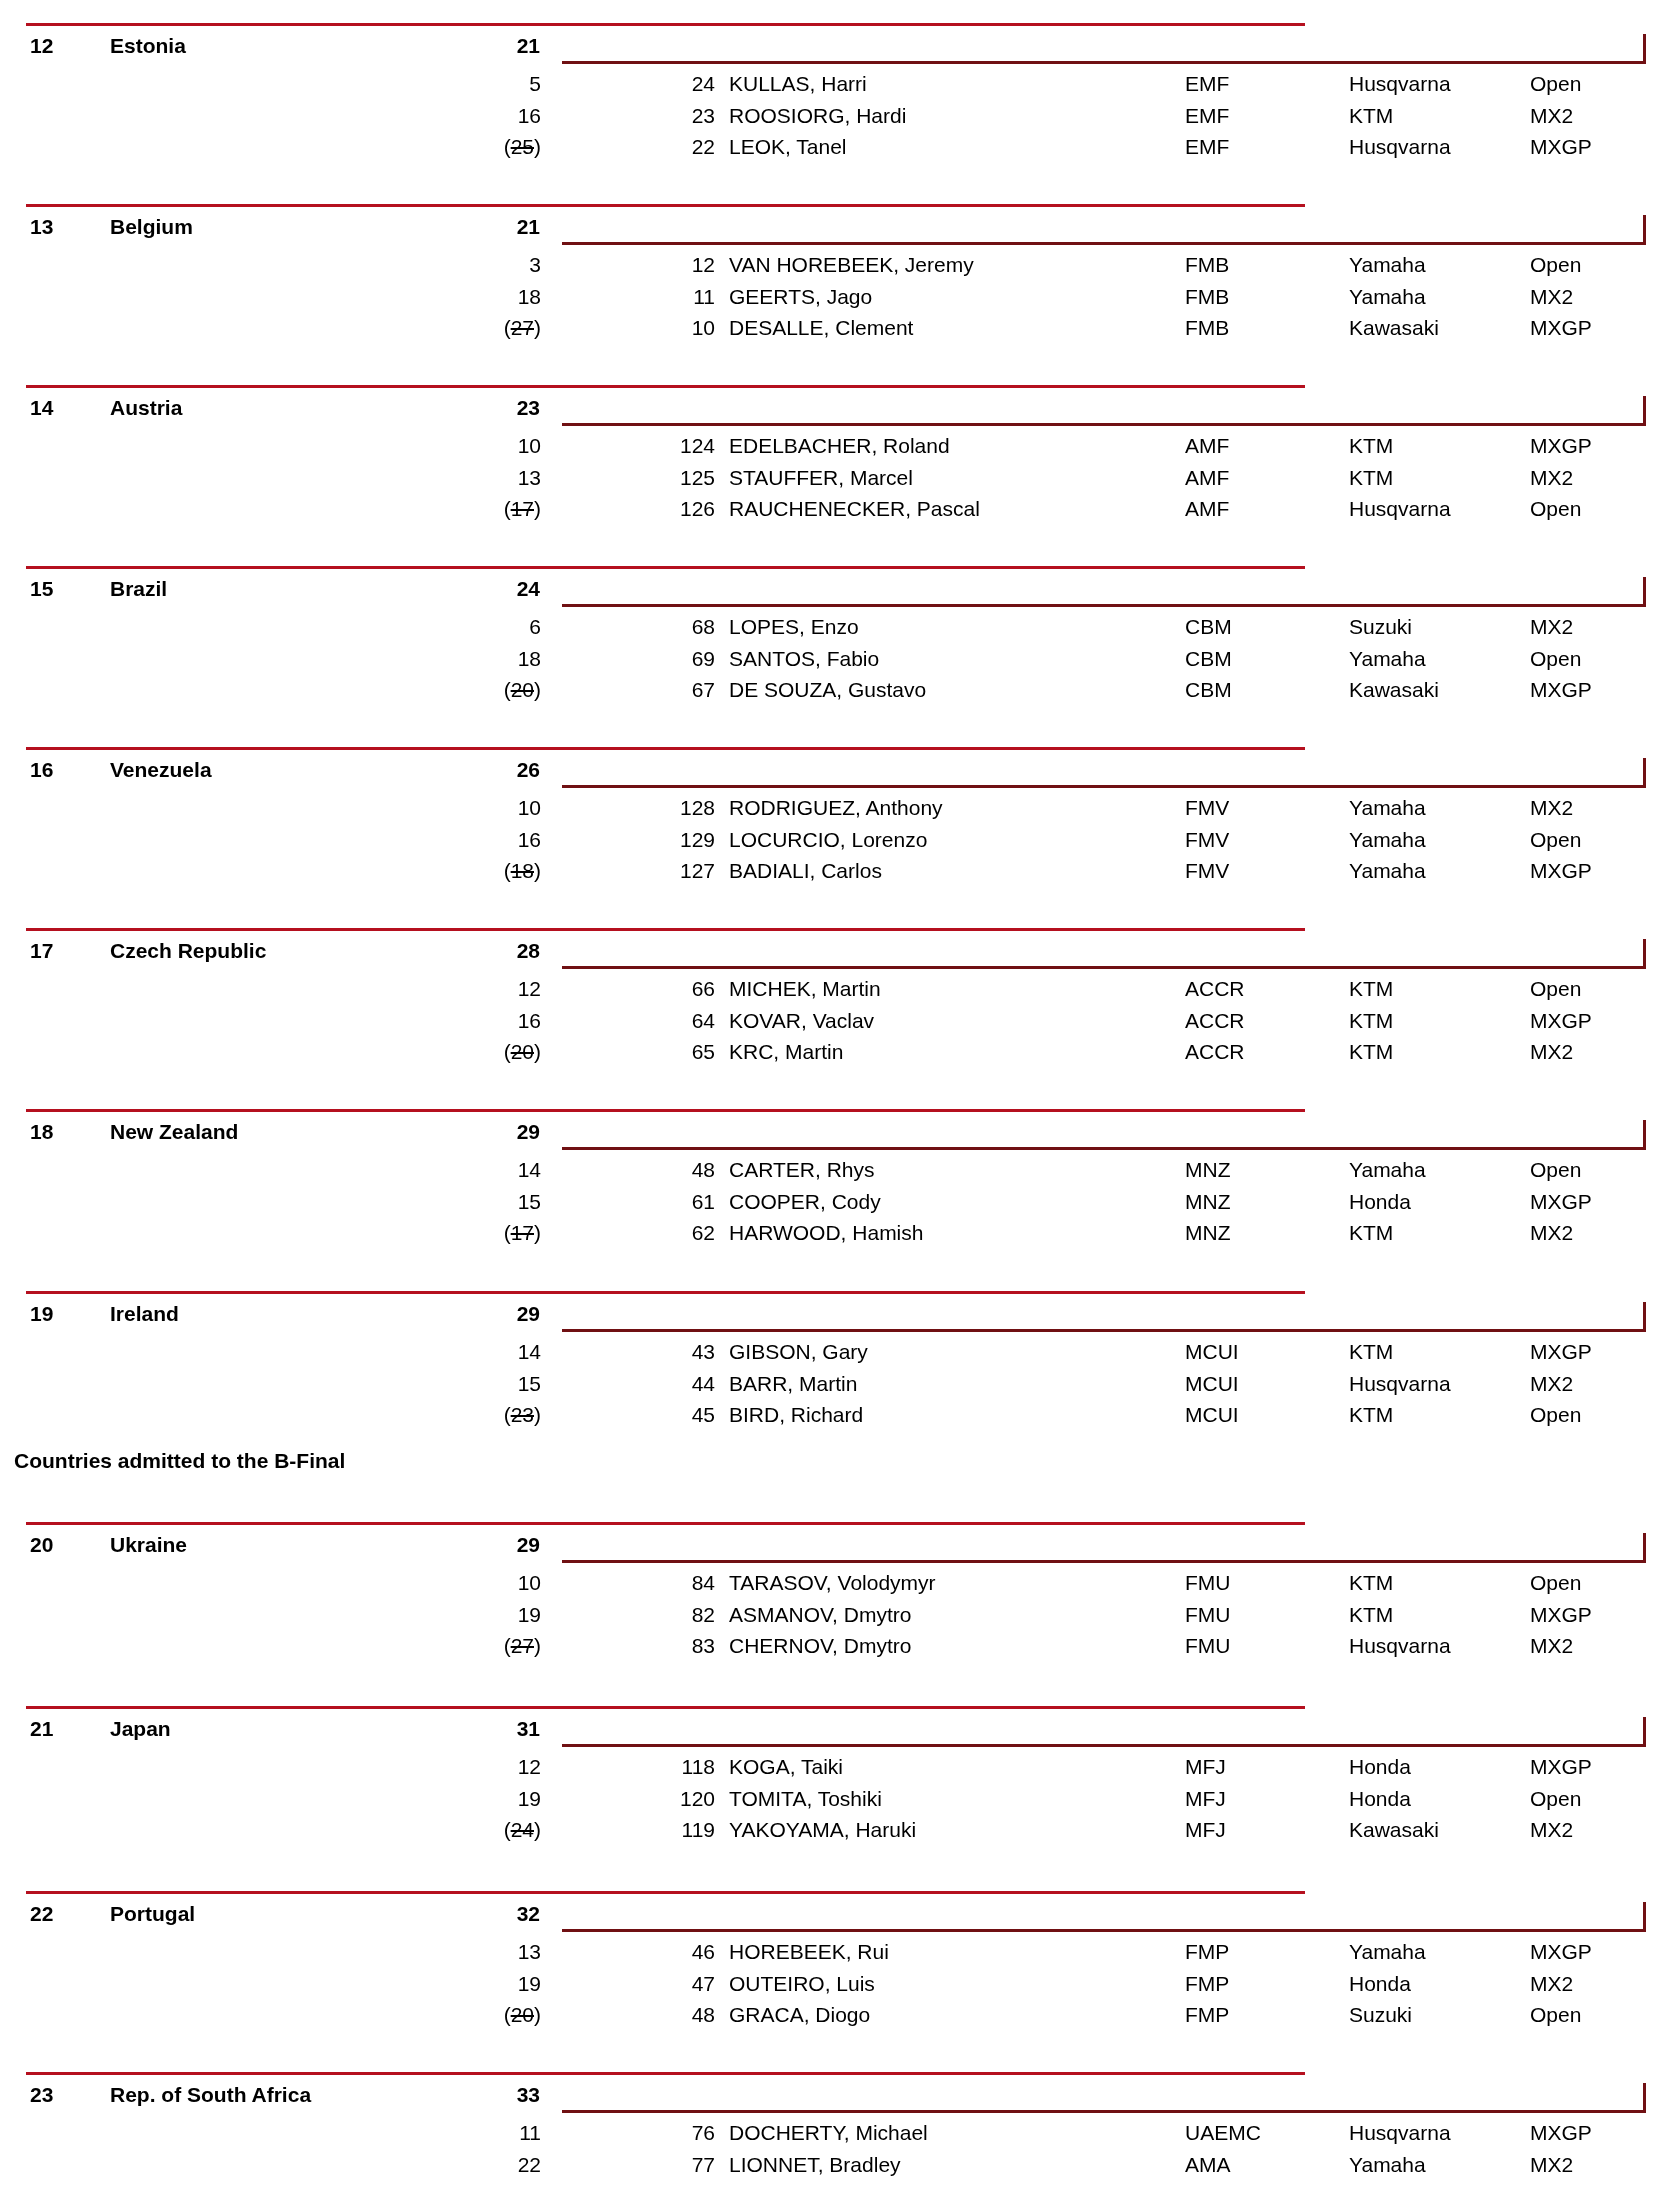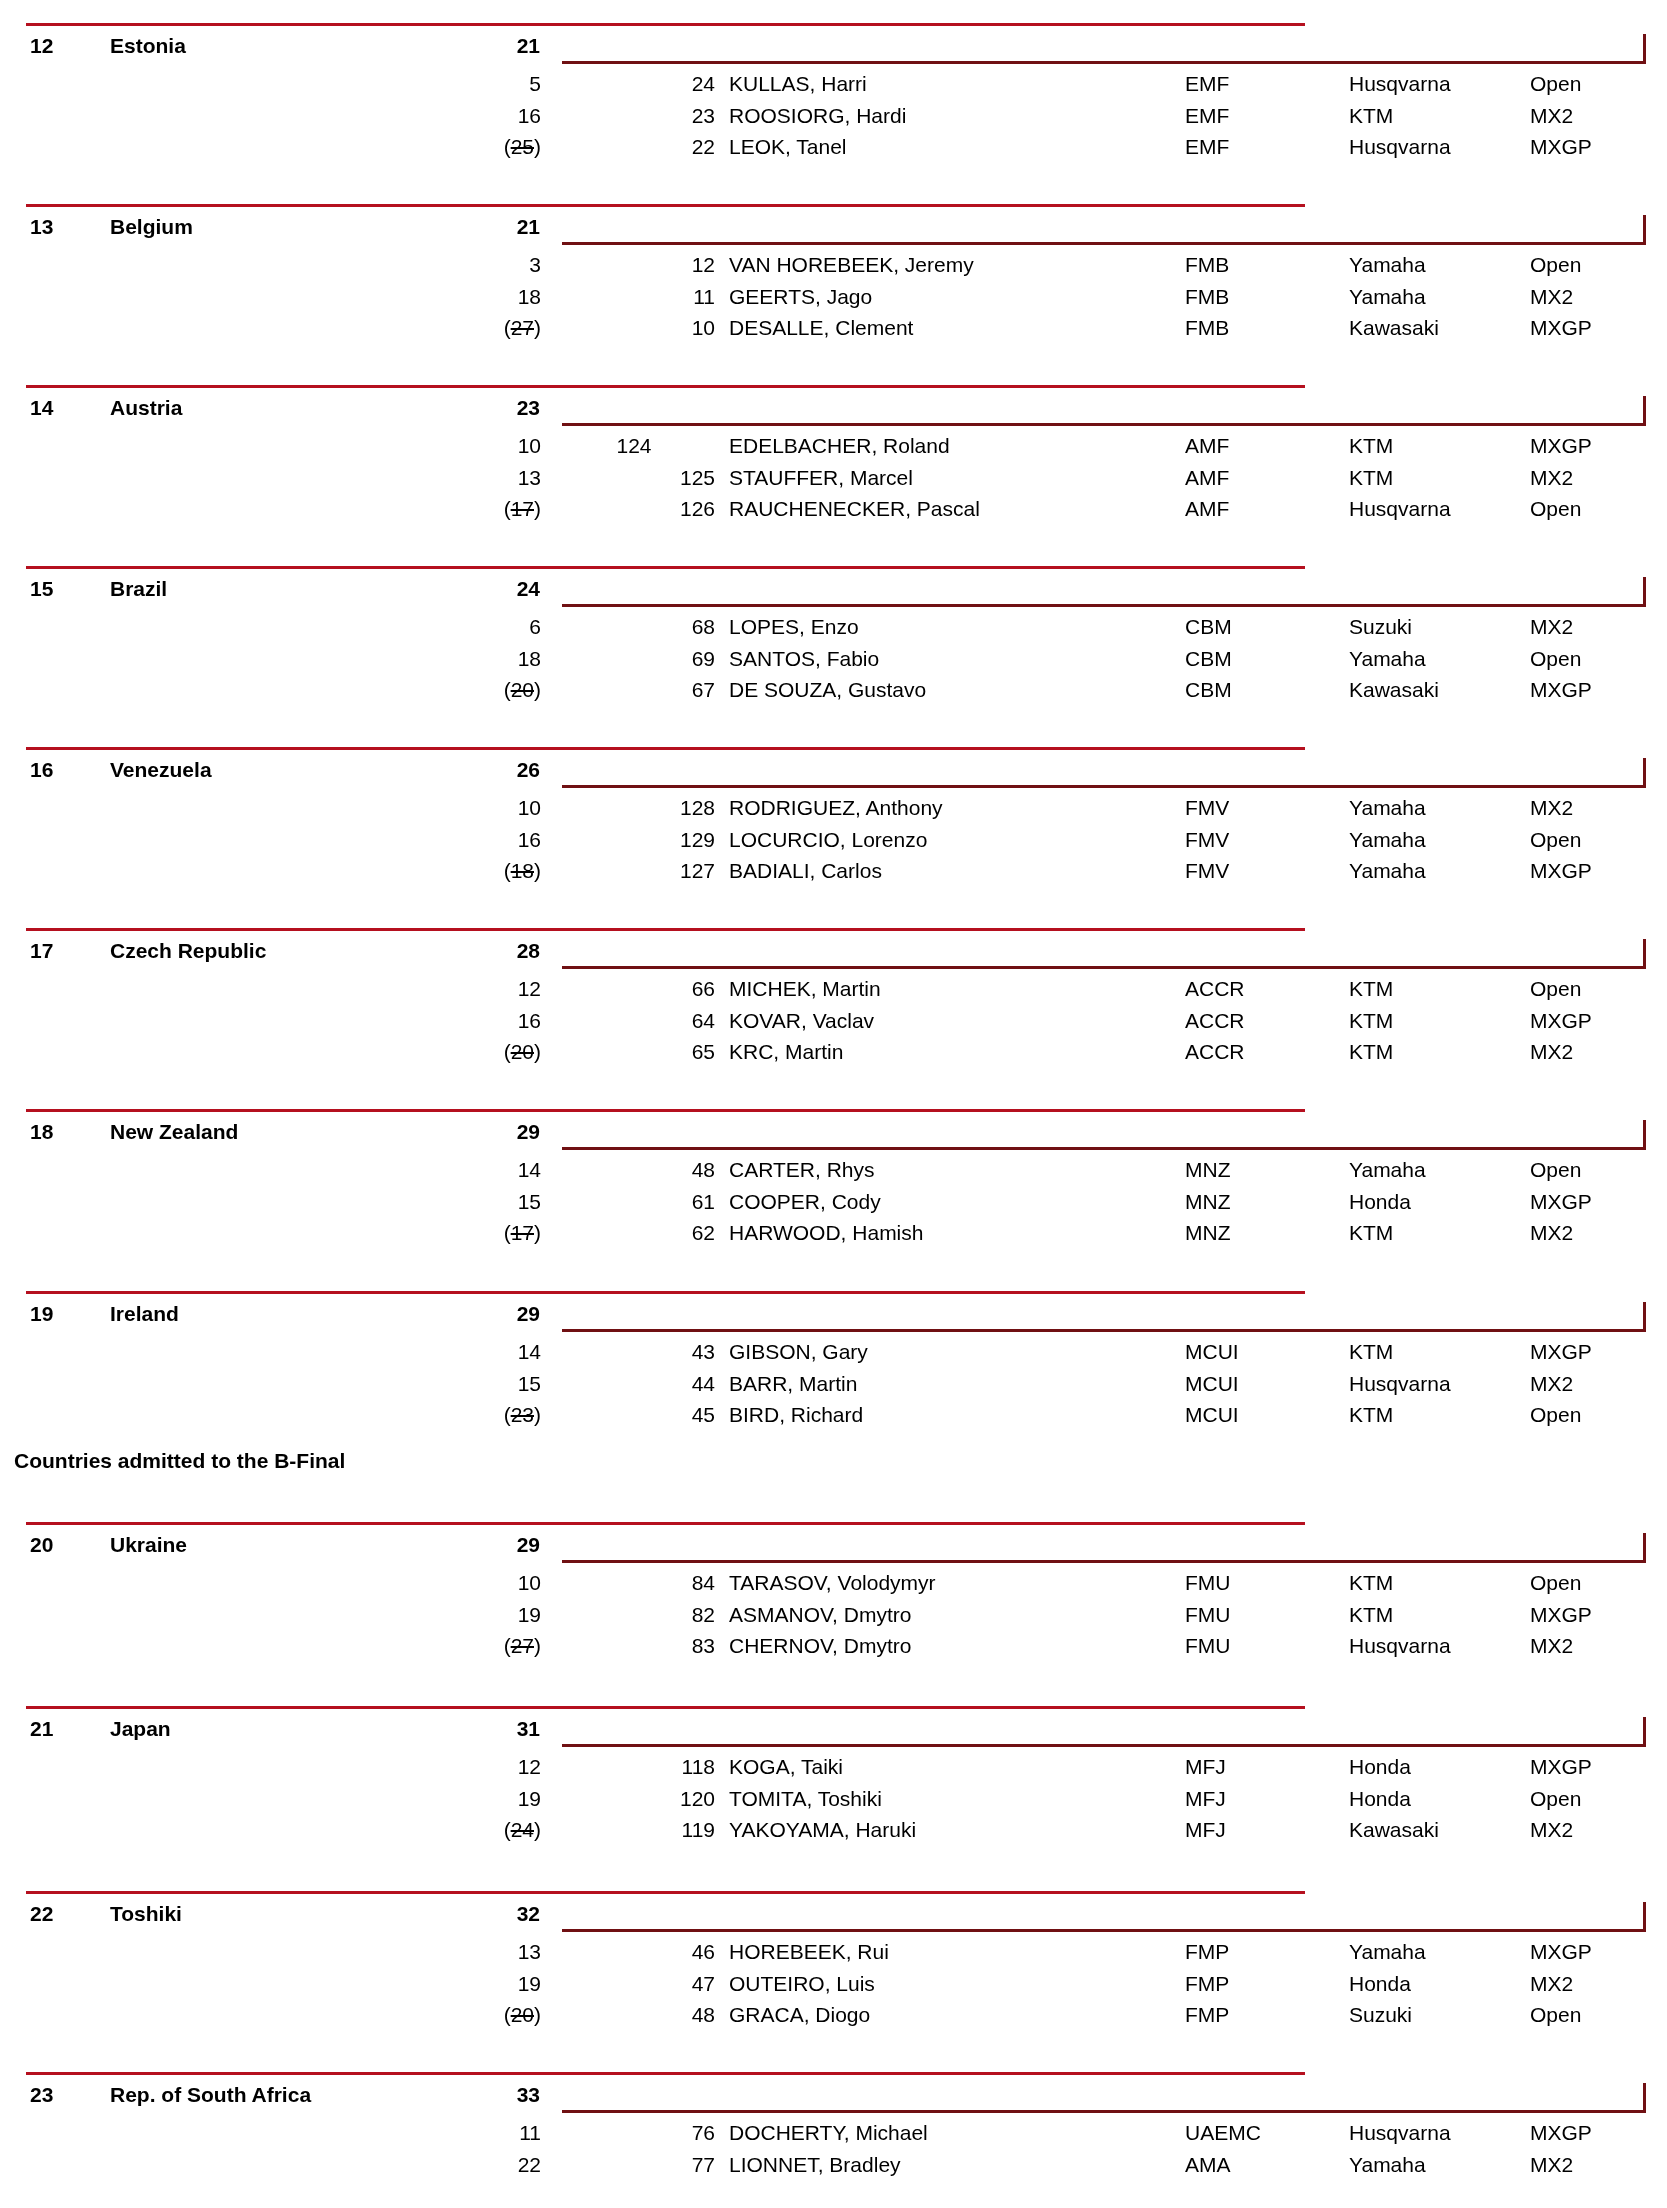--- a/index.html
+++ b/index.html
@@ -88,21 +88,21 @@
         <div class="t cls" style="top: 112px;">MXGP</div>
       </div>
       <div class="block" style="top: 385px;">
         <div class="line-bright" style="top: 0px; background: rgb(181, 16, 31);"></div>
         <div class="t b rank">14</div>
         <div class="t b country">Austria</div>
         <div class="t b total">23</div>
         <div class="line-dark" style="top: 38px; background: rgb(112, 16, 19);"></div>
         <div class="tick" style="top: 11px; background: rgb(112, 16, 19);"></div>
         <div class="t pts" style="top: 49px;">10</div>
-        <div class="t num" style="top: 49px; text-align: center;">124</div>
+        <div class="t num" style="top: 49px;">124</div>
         <div class="t name" style="top: 49px;">EDELBACHER, Roland</div>
         <div class="t fed" style="top: 49px;">AMF</div>
         <div class="t bike" style="top: 49px;">KTM</div>
         <div class="t cls" style="top: 49px;">MXGP</div>
         <div class="t pts" style="top: 81px;">13</div>
         <div class="t num" style="top: 81px;">125</div>
         <div class="t name" style="top: 81px;">STAUFFER, Marcel</div>
         <div class="t fed" style="top: 81px;">AMF</div>
         <div class="t bike" style="top: 81px;">KTM</div>
         <div class="t cls" style="top: 81px;">MX2</div>
@@ -291,21 +291,21 @@
         <div class="t pts excl" style="top: 112px;">(<s>24</s>)</div>
         <div class="t num" style="top: 112px;">119</div>
         <div class="t name" style="top: 112px;">YAKOYAMA, Haruki</div>
         <div class="t fed" style="top: 112px;">MFJ</div>
         <div class="t bike" style="top: 112px;">Kawasaki</div>
         <div class="t cls" style="top: 112px;">MX2</div>
       </div>
       <div class="block" style="top: 1891px;">
         <div class="line-bright" style="top: 0px; background: rgb(181, 16, 31);"></div>
         <div class="t b rank">22</div>
-        <div class="t b country">Toshiki</div>
+        <div class="t b country">Portugal</div>
         <div class="t b total">32</div>
         <div class="line-dark" style="top: 38px; background: rgb(112, 16, 19);"></div>
         <div class="tick" style="top: 11px; background: rgb(112, 16, 19);"></div>
         <div class="t pts" style="top: 49px;">13</div>
         <div class="t num" style="top: 49px;">46</div>
         <div class="t name" style="top: 49px;">HOREBEEK, Rui</div>
         <div class="t fed" style="top: 49px;">FMP</div>
         <div class="t bike" style="top: 49px;">Yamaha</div>
         <div class="t cls" style="top: 49px;">MXGP</div>
         <div class="t pts" style="top: 81px;">19</div>

